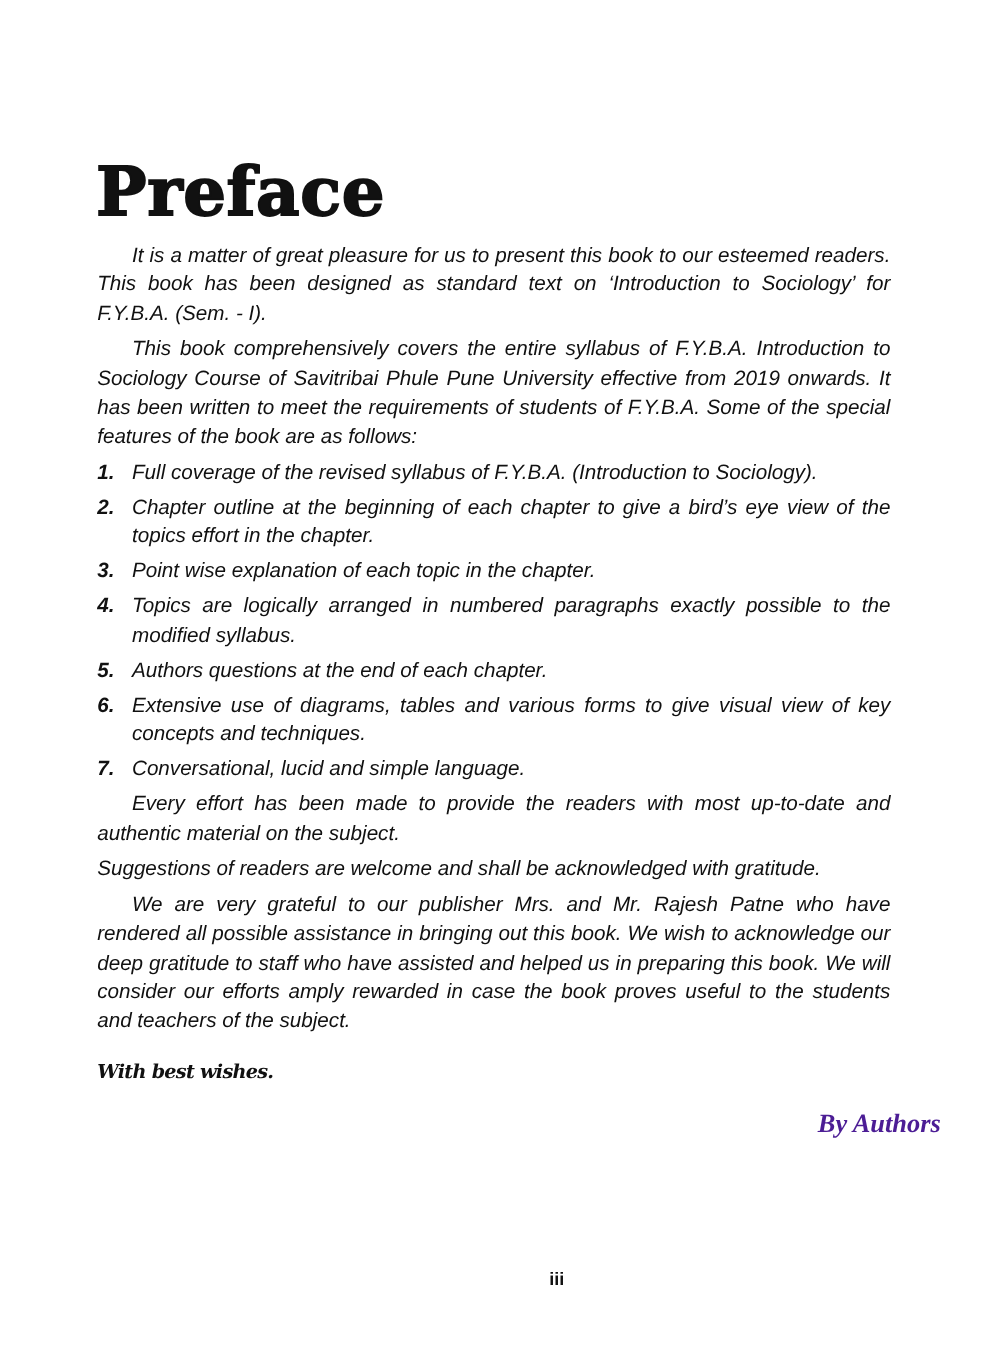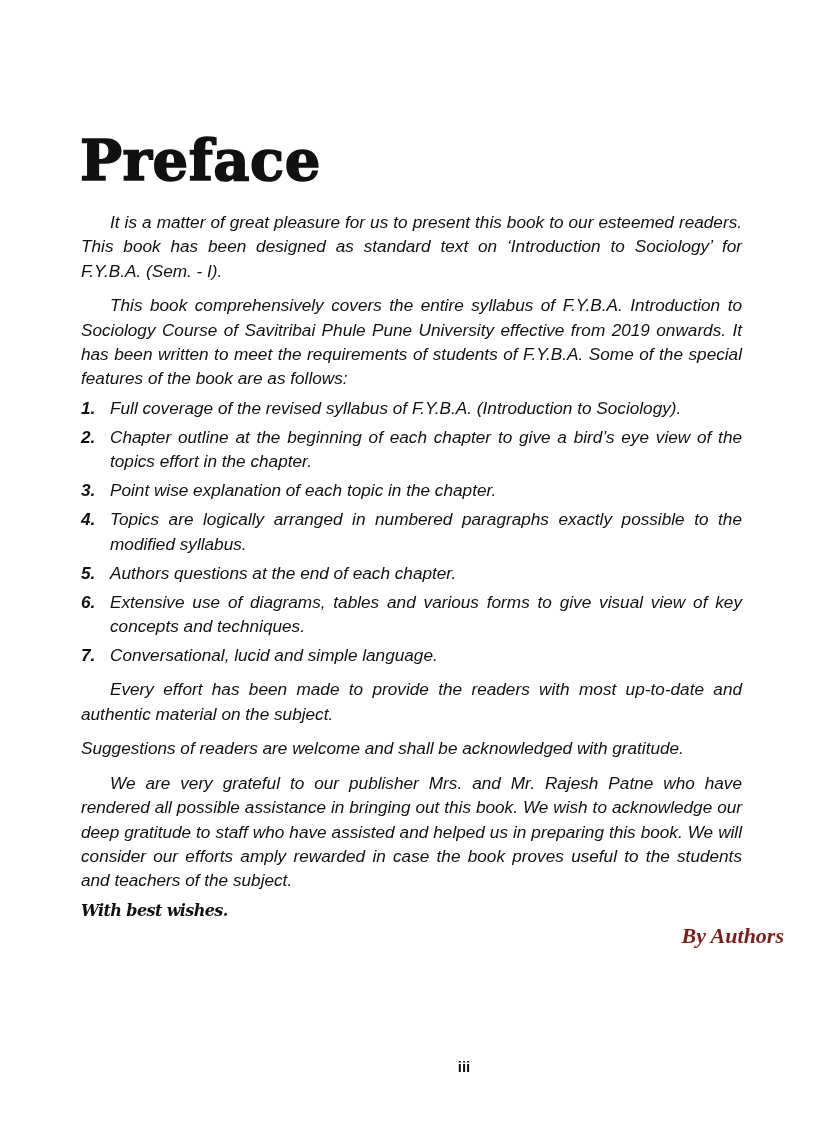--- a/index.html
+++ b/index.html
@@ -39,21 +39,21 @@
       left: 81px;
       width: 661px;
       top: 200px;
       font-family: "Liberation Sans", sans-serif;
       font-style: italic;
       font-size: 17.2px;
       line-height: 24.4px;
       color: #111111;
     }
     .para {
-      margin: 10px 0 5px 0;
+      margin: 0 0 5px 0;
       text-align: justify;
       text-indent: 29px;
     }
     .para.no-indent { text-indent: 0; }
     .features {
       list-style: none;
       margin: 0 0 5px 0;
       padding: 0;
     }
     .feature {
@@ -62,38 +62,38 @@
       margin-bottom: 4.6px;
       text-align: justify;
     }
     .feature-num {
       position: absolute;
       left: 0;
       top: 0;
       font-weight: bold;
     }
     .closing {
-      margin: 6px 0 0 0;
+      margin: 18px 0 0 0;
       font-family: "DejaVu Serif", serif;
       font-style: italic;
       font-weight: bold;
       font-size: 16px;
       letter-spacing: -0.6px;
       text-indent: 0;
     }
     .signature {
       position: absolute;
       right: 76px;
       top: 922px;
       font-family: "Liberation Serif", serif;
       font-style: italic;
       font-weight: bold;
       font-size: 22px;
       line-height: 28px;
-      color: #7f1d1d;
+      color: #4c1d95;
       text-align: center;
     }
     .page-number {
       position: absolute;
       left: 0;
       width: 840px;
       top: 1058px;
       text-align: center;
       font-family: "Liberation Sans", sans-serif;
       font-weight: bold;

